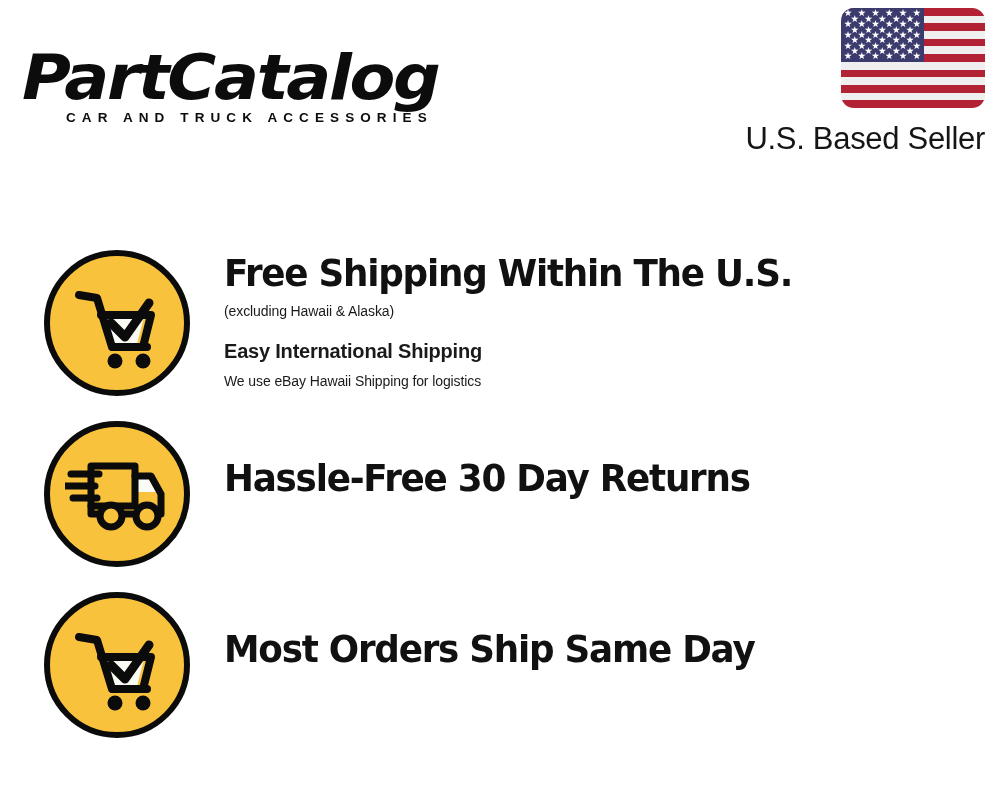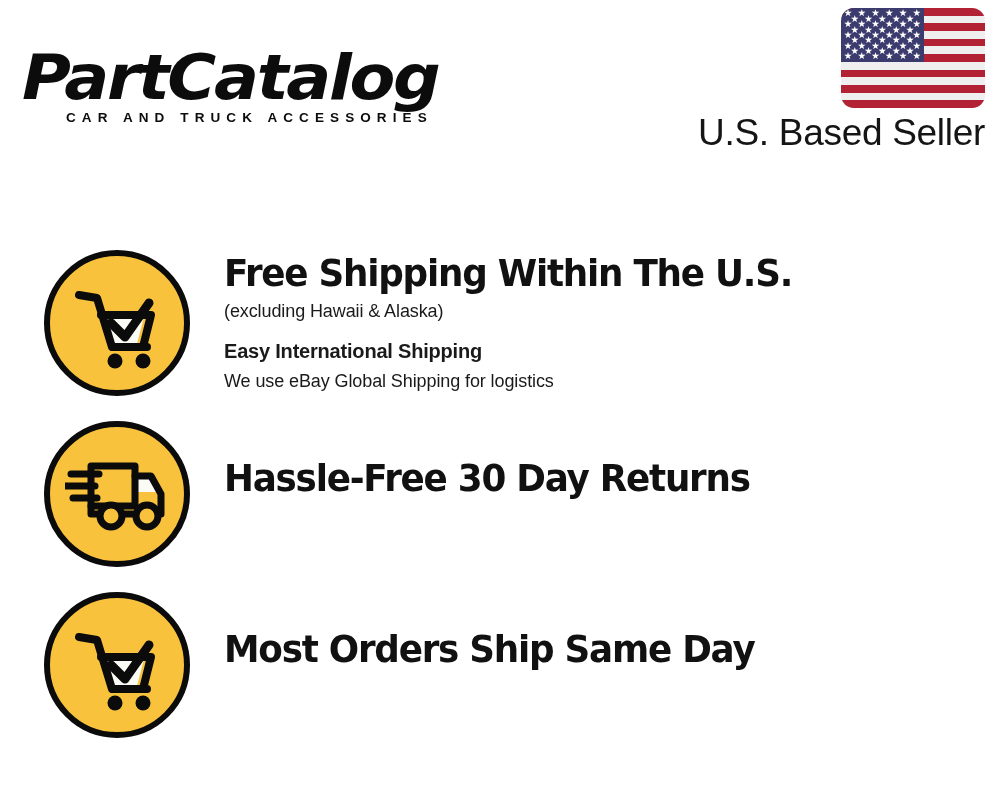--- a/index.html
+++ b/index.html
@@ -84,25 +84,25 @@
   .flag .star {
     position: absolute;
     color: #ffffff;
     font-size: 9.5px;
     line-height: 9.5px;
     transform: translate(-50%, -50%);
   }
   .seller-label {
     font-family: "Liberation Sans", sans-serif;
     font-weight: 400;
-    font-size: 37px;
+    font-size: 31px;
     line-height: 38px;
     color: #151515;
     white-space: nowrap;
-    margin-top: 2px;
+    margin-top: 8px;
     letter-spacing: -0.3px;
   }
 
   
   .feature {
     position: absolute;
     left: 0;
     width: 1000px;
   }
   .feature-icon {
@@ -140,21 +140,21 @@
     line-height: 46px;
     letter-spacing: -1.3px;
     color: #111111;
     white-space: nowrap;
     transform: scaleX(0.94);
     transform-origin: left center;
   }
   .feature-sub {
     font-family: "Liberation Sans", sans-serif;
     font-weight: 400;
-    font-size: 18px;
+    font-size: 14px;
     line-height: 31px;
     color: #1a1a1a;
     white-space: nowrap;
     letter-spacing: -0.1px;
   }
   .feature-sub.bold {
     font-weight: 700;
     font-size: 20px;
     line-height: 29px;
     letter-spacing: -0.2px;
@@ -237,21 +237,21 @@
           <path d="M44 46 L58 60 L82 26" fill="none" stroke="#0b0b0b" stroke-width="9" stroke-linecap="round" stroke-linejoin="round"></path>
           <circle cx="48" cy="84" r="7.5" fill="#0b0b0b"></circle>
           <circle cx="76" cy="84" r="7.5" fill="#0b0b0b"></circle>
         </svg>
       </div>
     </div>
     <div class="feature-text">
       <div class="feature-title">Free Shipping Within The U.S.</div>
       <div class="feature-sub">(excluding Hawaii &amp; Alaska)</div>
       <div class="feature-sub bold">Easy International Shipping</div>
-      <div class="feature-sub">We use eBay Global Shipping for logistics</div>
+      <div class="feature-sub">We use eBay Hawaii Shipping for logistics</div>
     </div>
   </div>
 
   <div class="feature" style="top:421px;">
     <div class="feature-icon">
       <div class="badge-circle">
         <svg width="104" height="84" viewBox="0 0 104 84" aria-hidden="true">
           <polygon points="70,24 84,24 91,40 70,40" fill="#fbfbf6"></polygon>
           <path d="M6 22 L34 22" stroke="#0b0b0b" stroke-width="7" stroke-linecap="round"></path>
           <path d="M0 34 L30 34" stroke="#0b0b0b" stroke-width="7" stroke-linecap="round"></path>

